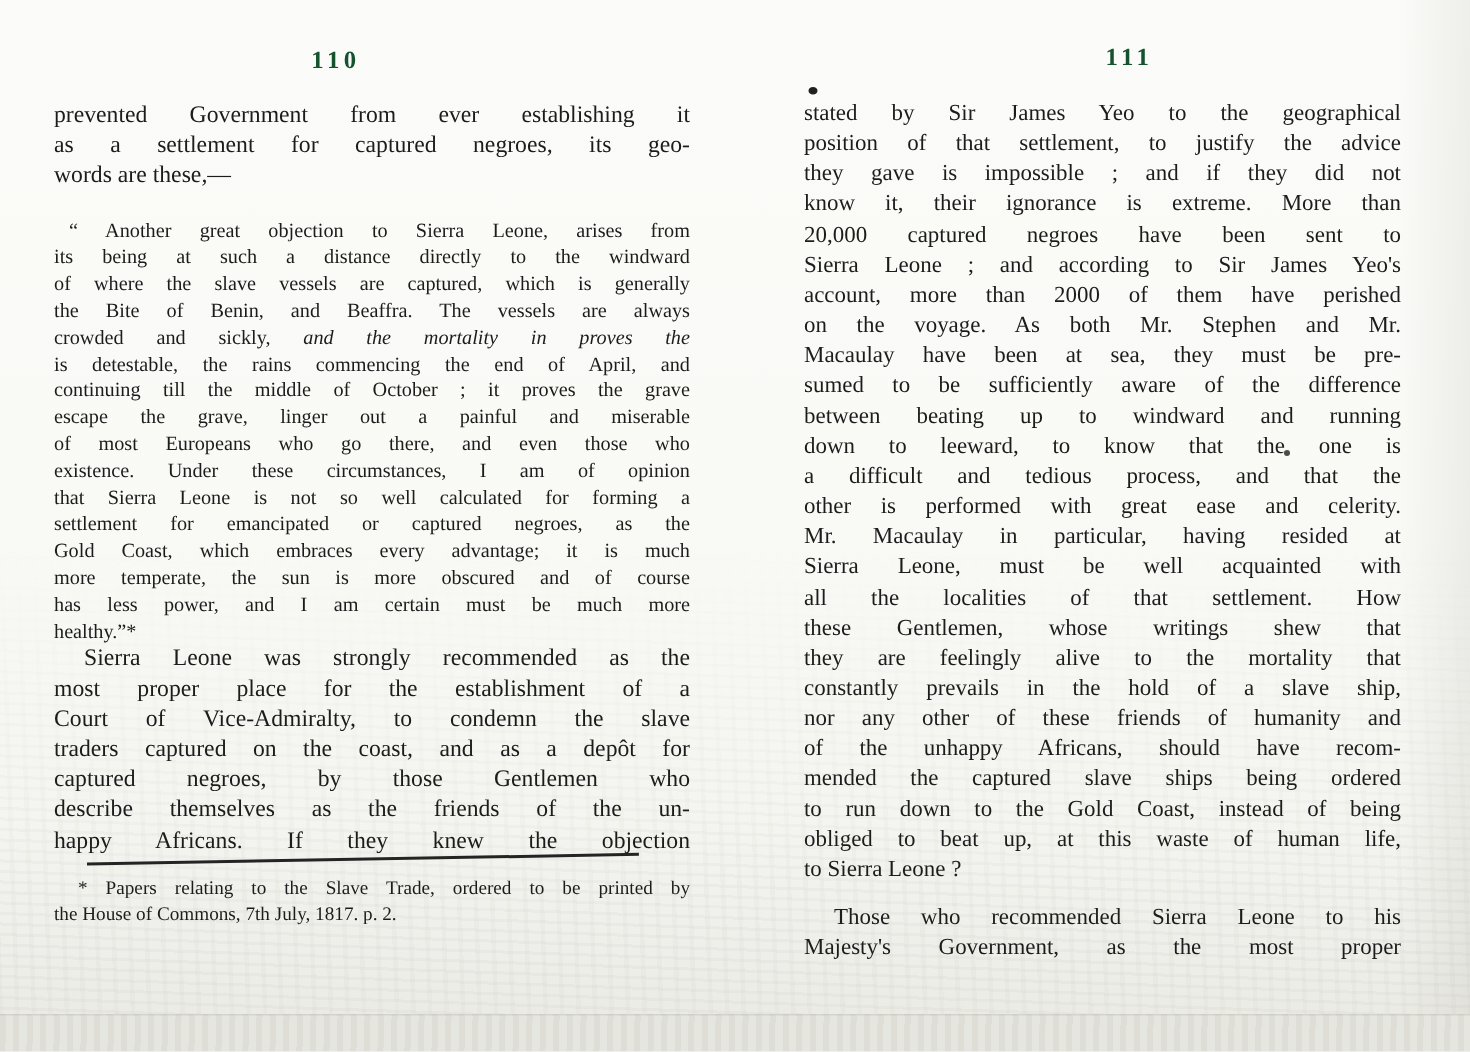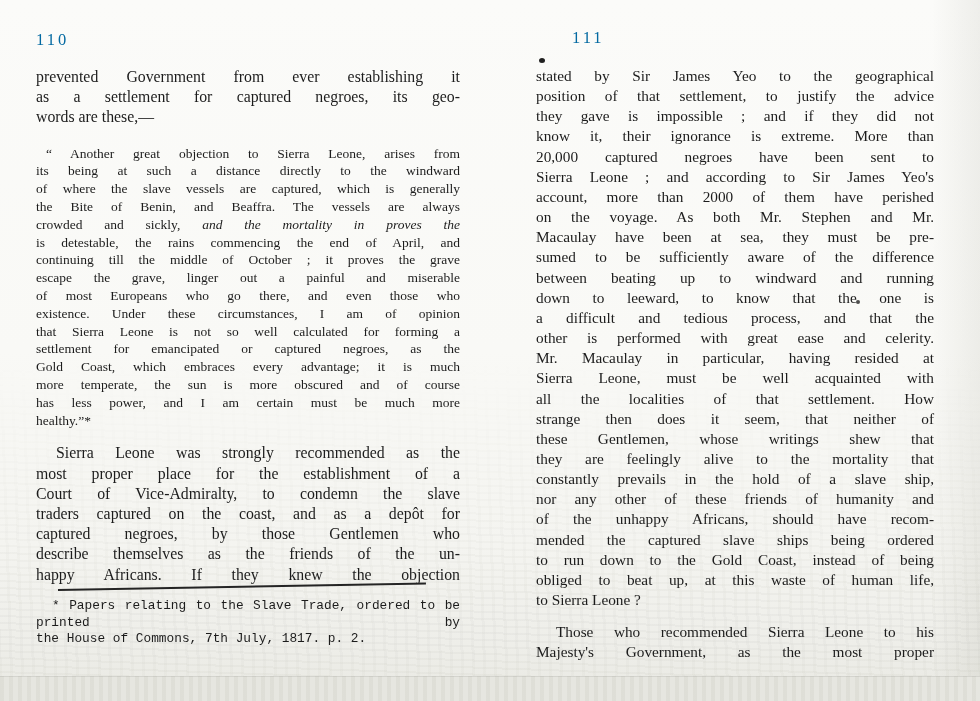--- a/index.html
+++ b/index.html
@@ -29,38 +29,38 @@
   .right-edge-shade{
     position:absolute;top:0;right:0;width:48px;height:100%;pointer-events:none;
     background:linear-gradient(90deg, rgba(170,170,158,0) 0%, rgba(170,170,158,0.16) 100%);
   }
 
   .page{position:absolute;}
   .page-left{left:36px;top:30px;width:424px;}
   .page-right{left:536px;top:28px;width:398px;}
 
   .pagenum{
-    font-size:16.5px;letter-spacing:3px;height:20px;
-    font-weight:normal;color:#0369a1;
+    font-size:16.5px;letter-spacing:3px;text-align:center;height:20px;
+    font-weight:bold;color:#14532d;
   }
   .page-left .pagenum{padding-right:48px;}
   .page-right .pagenum{padding-left:36px;}
 
   .block{text-rendering:optimizeLegibility;}
   .body-block{font-size:15.8px;line-height:20.2px;}
   .page-right .body-block{font-size:15.3px;line-height:20.15px;}
   .quote-block{font-size:13.5px;line-height:17.8px;}
   .footnote-block{font-size:12.8px;line-height:16.8px;}
 
   .page-left .blk0{margin-top:17px;}
   .page-left .blk1{margin-top:17px;}
-  .page-left .blk2{margin-top:14px;}
+  .page-left .blk2{}
   .page-right .blk0{margin-top:18px;}
   .page-right .blk1{margin-top:12px;}
-  .footnote-block{margin-top:7px;font-family:Liberation Mono, monospace;}
+  .footnote-block{margin-top:7px;}
 
   .line{text-align:justify;text-align-last:justify;white-space:normal;}
   .line.end{text-align-last:left;}
   .line.ind{text-indent:20px;}
   .quote-block .line.ind{text-indent:10px;}
   .footnote-block .line.ind{text-indent:16px;}
   .it{font-style:italic;}
 
   .footnote-rule{
     margin-top:4px;margin-left:22px;width:368px;height:2px;background:#242424;
@@ -134,21 +134,20 @@
         <div class="line"><span class="rm">on the voyage.  As both Mr. Stephen and Mr.</span></div>
         <div class="line"><span class="rm">Macaulay have been at sea, they must be pre-</span></div>
         <div class="line"><span class="rm">sumed to be sufficiently aware of the difference</span></div>
         <div class="line"><span class="rm">between beating up to windward and running</span></div>
         <div class="line"><span class="rm">down to leeward, to know that the one is</span></div>
         <div class="line"><span class="rm">a difficult and tedious process, and that the</span></div>
         <div class="line"><span class="rm">other is performed with great ease and celerity.</span></div>
         <div class="line"><span class="rm">Mr. Macaulay in particular, having resided at</span></div>
         <div class="line"><span class="rm">Sierra Leone, must be well acquainted with</span></div>
         <div class="line"><span class="rm">all the localities of that settlement.  How</span></div>
-        <div class="line"><span class="rm">strange then does it seem, that neither of</span></div>
         <div class="line"><span class="rm">these Gentlemen, whose writings shew that</span></div>
         <div class="line"><span class="rm">they are feelingly alive to the mortality that</span></div>
         <div class="line"><span class="rm">constantly prevails in the hold of a slave ship,</span></div>
         <div class="line"><span class="rm">nor any other of these friends of humanity and</span></div>
         <div class="line"><span class="rm">of the unhappy Africans, should have recom-</span></div>
         <div class="line"><span class="rm">mended the captured slave ships being ordered</span></div>
         <div class="line"><span class="rm">to run down to the Gold Coast, instead of being</span></div>
         <div class="line"><span class="rm">obliged to beat up, at this waste of human life,</span></div>
         <div class="line end"><span class="rm">to Sierra Leone ?</span></div>
       </div>

